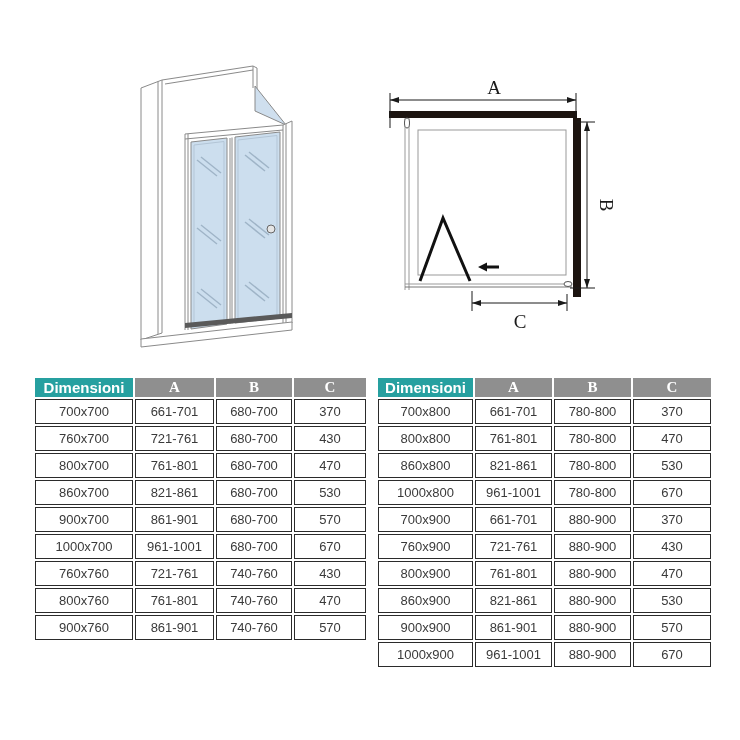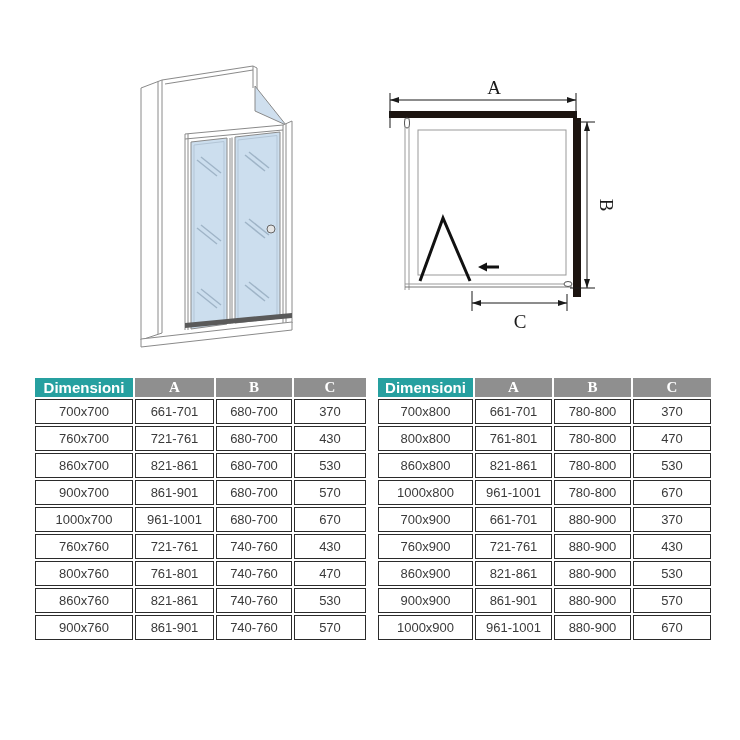--- a/index.html
+++ b/index.html
@@ -170,20 +170,26 @@
           <td>680-700</td>
           <td>370</td>
         </tr>
         <tr>
           <td>760x700</td>
           <td>721-761</td>
           <td>680-700</td>
           <td>430</td>
         </tr>
         <tr>
+          <td>800x700</td>
+          <td>761-801</td>
+          <td>680-700</td>
+          <td>470</td>
+        </tr>
+        <tr>
           <td>860x700</td>
           <td>821-861</td>
           <td>680-700</td>
           <td>530</td>
         </tr>
         <tr>
           <td>900x700</td>
           <td>861-901</td>
           <td>680-700</td>
           <td>570</td>
@@ -198,26 +204,20 @@
           <td>760x760</td>
           <td>721-761</td>
           <td>740-760</td>
           <td>430</td>
         </tr>
         <tr>
           <td>800x760</td>
           <td>761-801</td>
           <td>740-760</td>
           <td>470</td>
-        </tr>
-        <tr>
-          <td>860x760</td>
-          <td>821-861</td>
-          <td>740-760</td>
-          <td>530</td>
         </tr>
         <tr>
           <td>900x760</td>
           <td>861-901</td>
           <td>740-760</td>
           <td>570</td>
         </tr>
       </tbody>
   </table>
 
@@ -267,20 +267,26 @@
           <td>880-900</td>
           <td>370</td>
         </tr>
         <tr>
           <td>760x900</td>
           <td>721-761</td>
           <td>880-900</td>
           <td>430</td>
         </tr>
         <tr>
+          <td>800x900</td>
+          <td>761-801</td>
+          <td>880-900</td>
+          <td>470</td>
+        </tr>
+        <tr>
           <td>860x900</td>
           <td>821-861</td>
           <td>880-900</td>
           <td>530</td>
         </tr>
         <tr>
           <td>900x900</td>
           <td>861-901</td>
           <td>880-900</td>
           <td>570</td>

